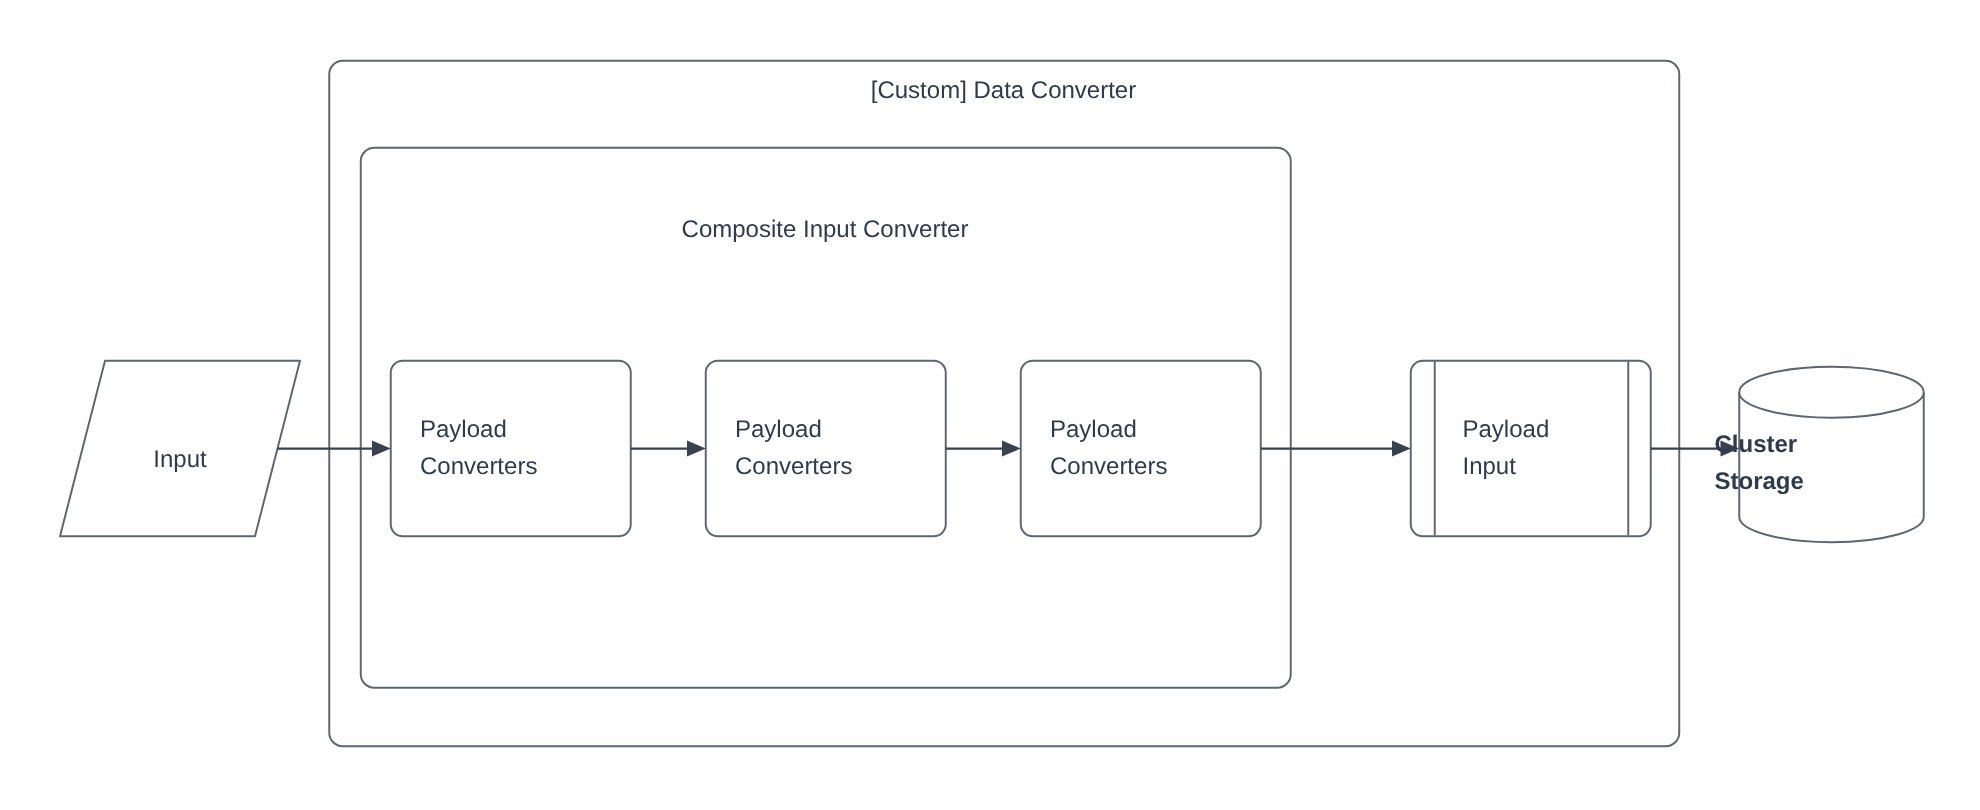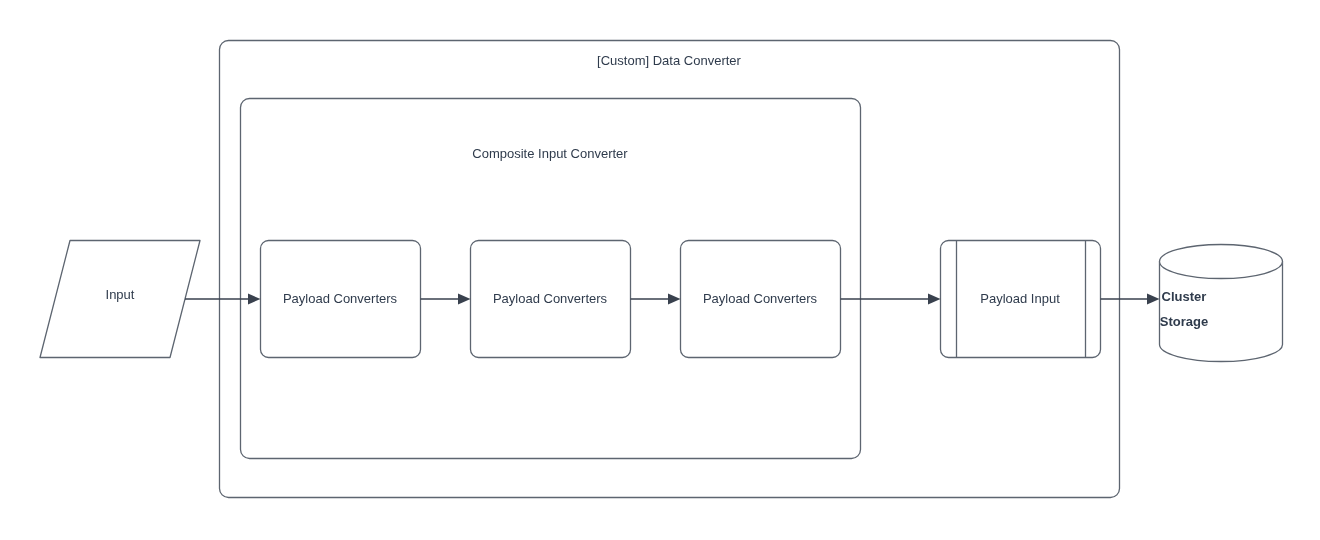--- a/index.html
+++ b/index.html
@@ -23,22 +23,21 @@
   .shape { fill: #ffffff; stroke: var(--shape-stroke); stroke-width: 1.3; }
   .shape-nofill { fill: none; stroke: var(--shape-stroke); stroke-width: 1.3; }
   .shape-line { stroke: var(--shape-stroke); stroke-width: 1.3; }
   .connector { stroke: var(--connector); stroke-width: 1.5; fill: none; }
   .arrowhead { fill: var(--connector); stroke: none; }
   .label {
     position: absolute;
     display: flex;
     align-items: center;
     justify-content: center;
-    text-align: center;
-    font-size: 13px;
+    font-size: 16px;
     line-height: 25px;
     color: var(--text);
     pointer-events: none;
     white-space: normal;
   }
   .title-label { line-height: 22px; white-space: nowrap; }
 </style>
 </head>
 <body>
 
@@ -76,21 +75,21 @@
     <polygon class="arrowhead" points="940.5,299 928,293.6 928,304.4"></polygon>
 
     <line class="connector" x1="1100.5" y1="299" x2="1149" y2="299"></line>
     <polygon class="arrowhead" points="1159.5,299 1147,293.6 1147,304.4"></polygon>
   </svg>
 
   <div class="label title-label" style="left:219px; top:50px; width:900px; height:22px;">[Custom] Data Converter</div>
 
   <div class="label title-label" style="left:240px; top:143px; width:620px; height:22px;">Composite Input Converter</div>
 
-  <div class="label" style="left:55px; top:236px; width:130px; height:117px;">Input</div>
+  <div class="label" style="left:55px; top:248px; width:130px; height:117px;">Input</div>
 
   <div class="label" style="left:280px; top:240px; width:120px; height:117px;">Payload Converters</div>
 
   <div class="label" style="left:490px; top:240px; width:120px; height:117px;">Payload Converters</div>
 
   <div class="label" style="left:700px; top:240px; width:120px; height:117px;">Payload Converters</div>
 
   <div class="label" style="left:975px; top:240px; width:90px; height:117px;">Payload Input</div>
 
   <div class="label" style="left:1143px; top:250px; width:82px; height:117px;font-weight:bold;">Cluster Storage</div>

